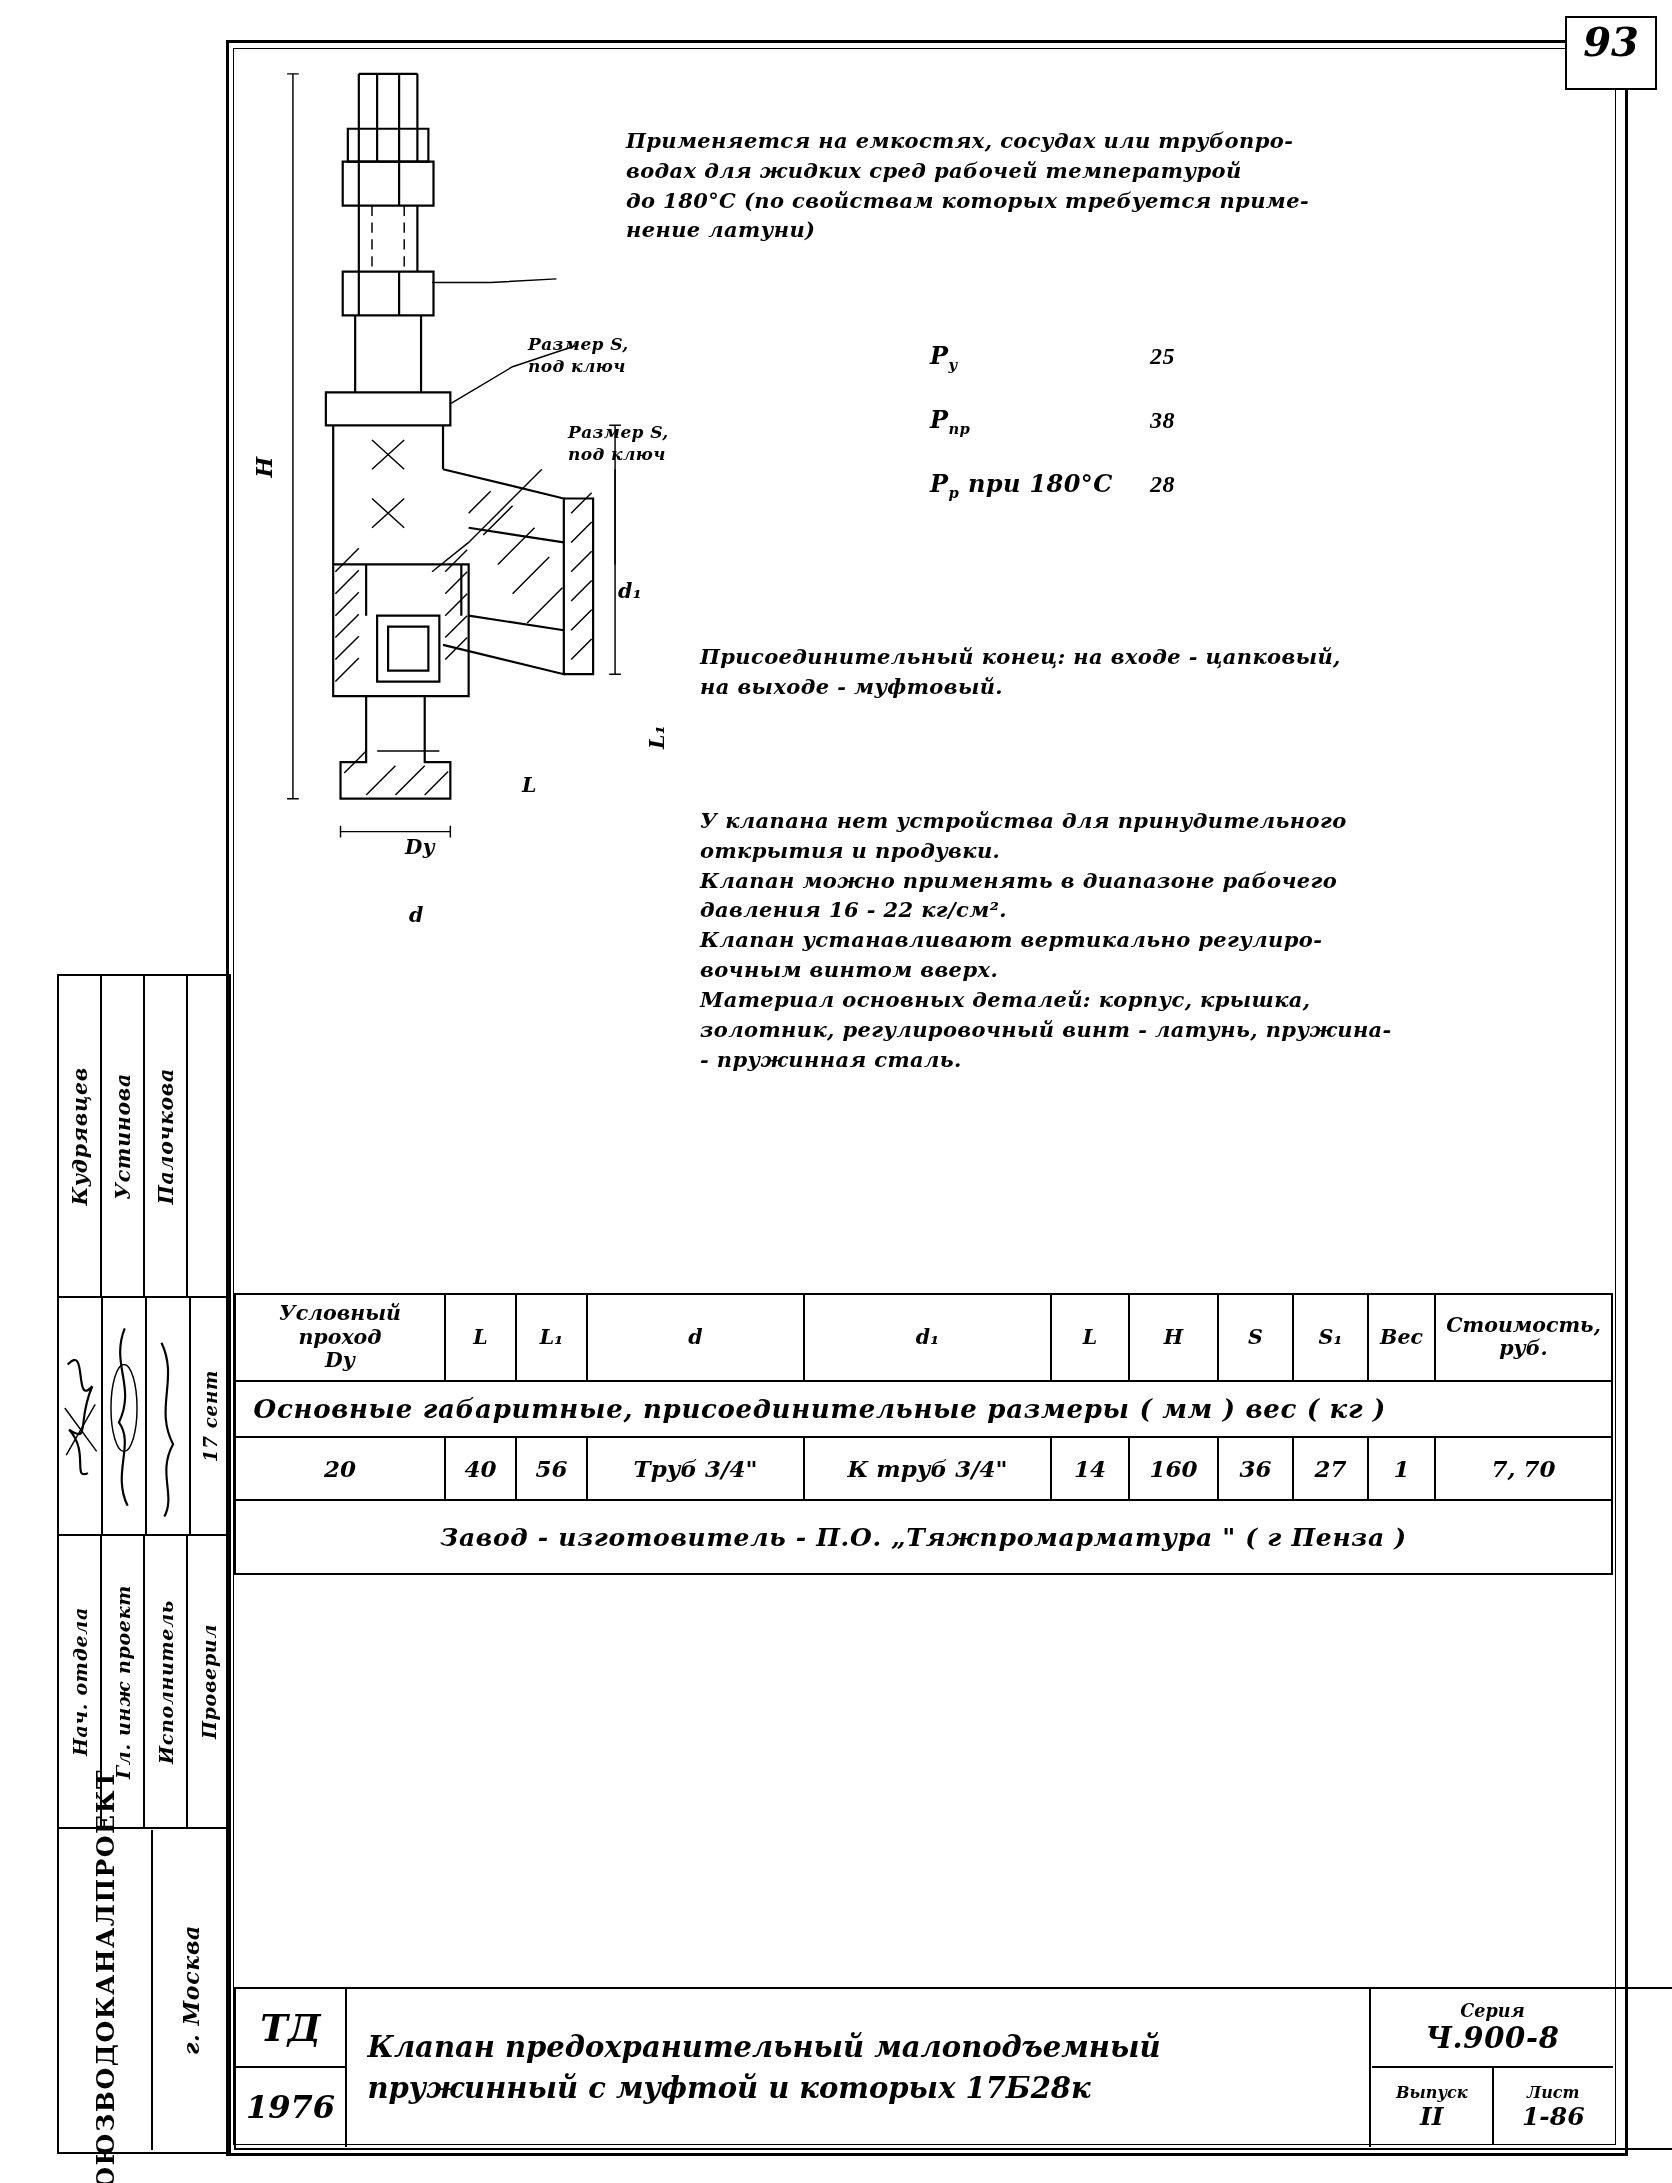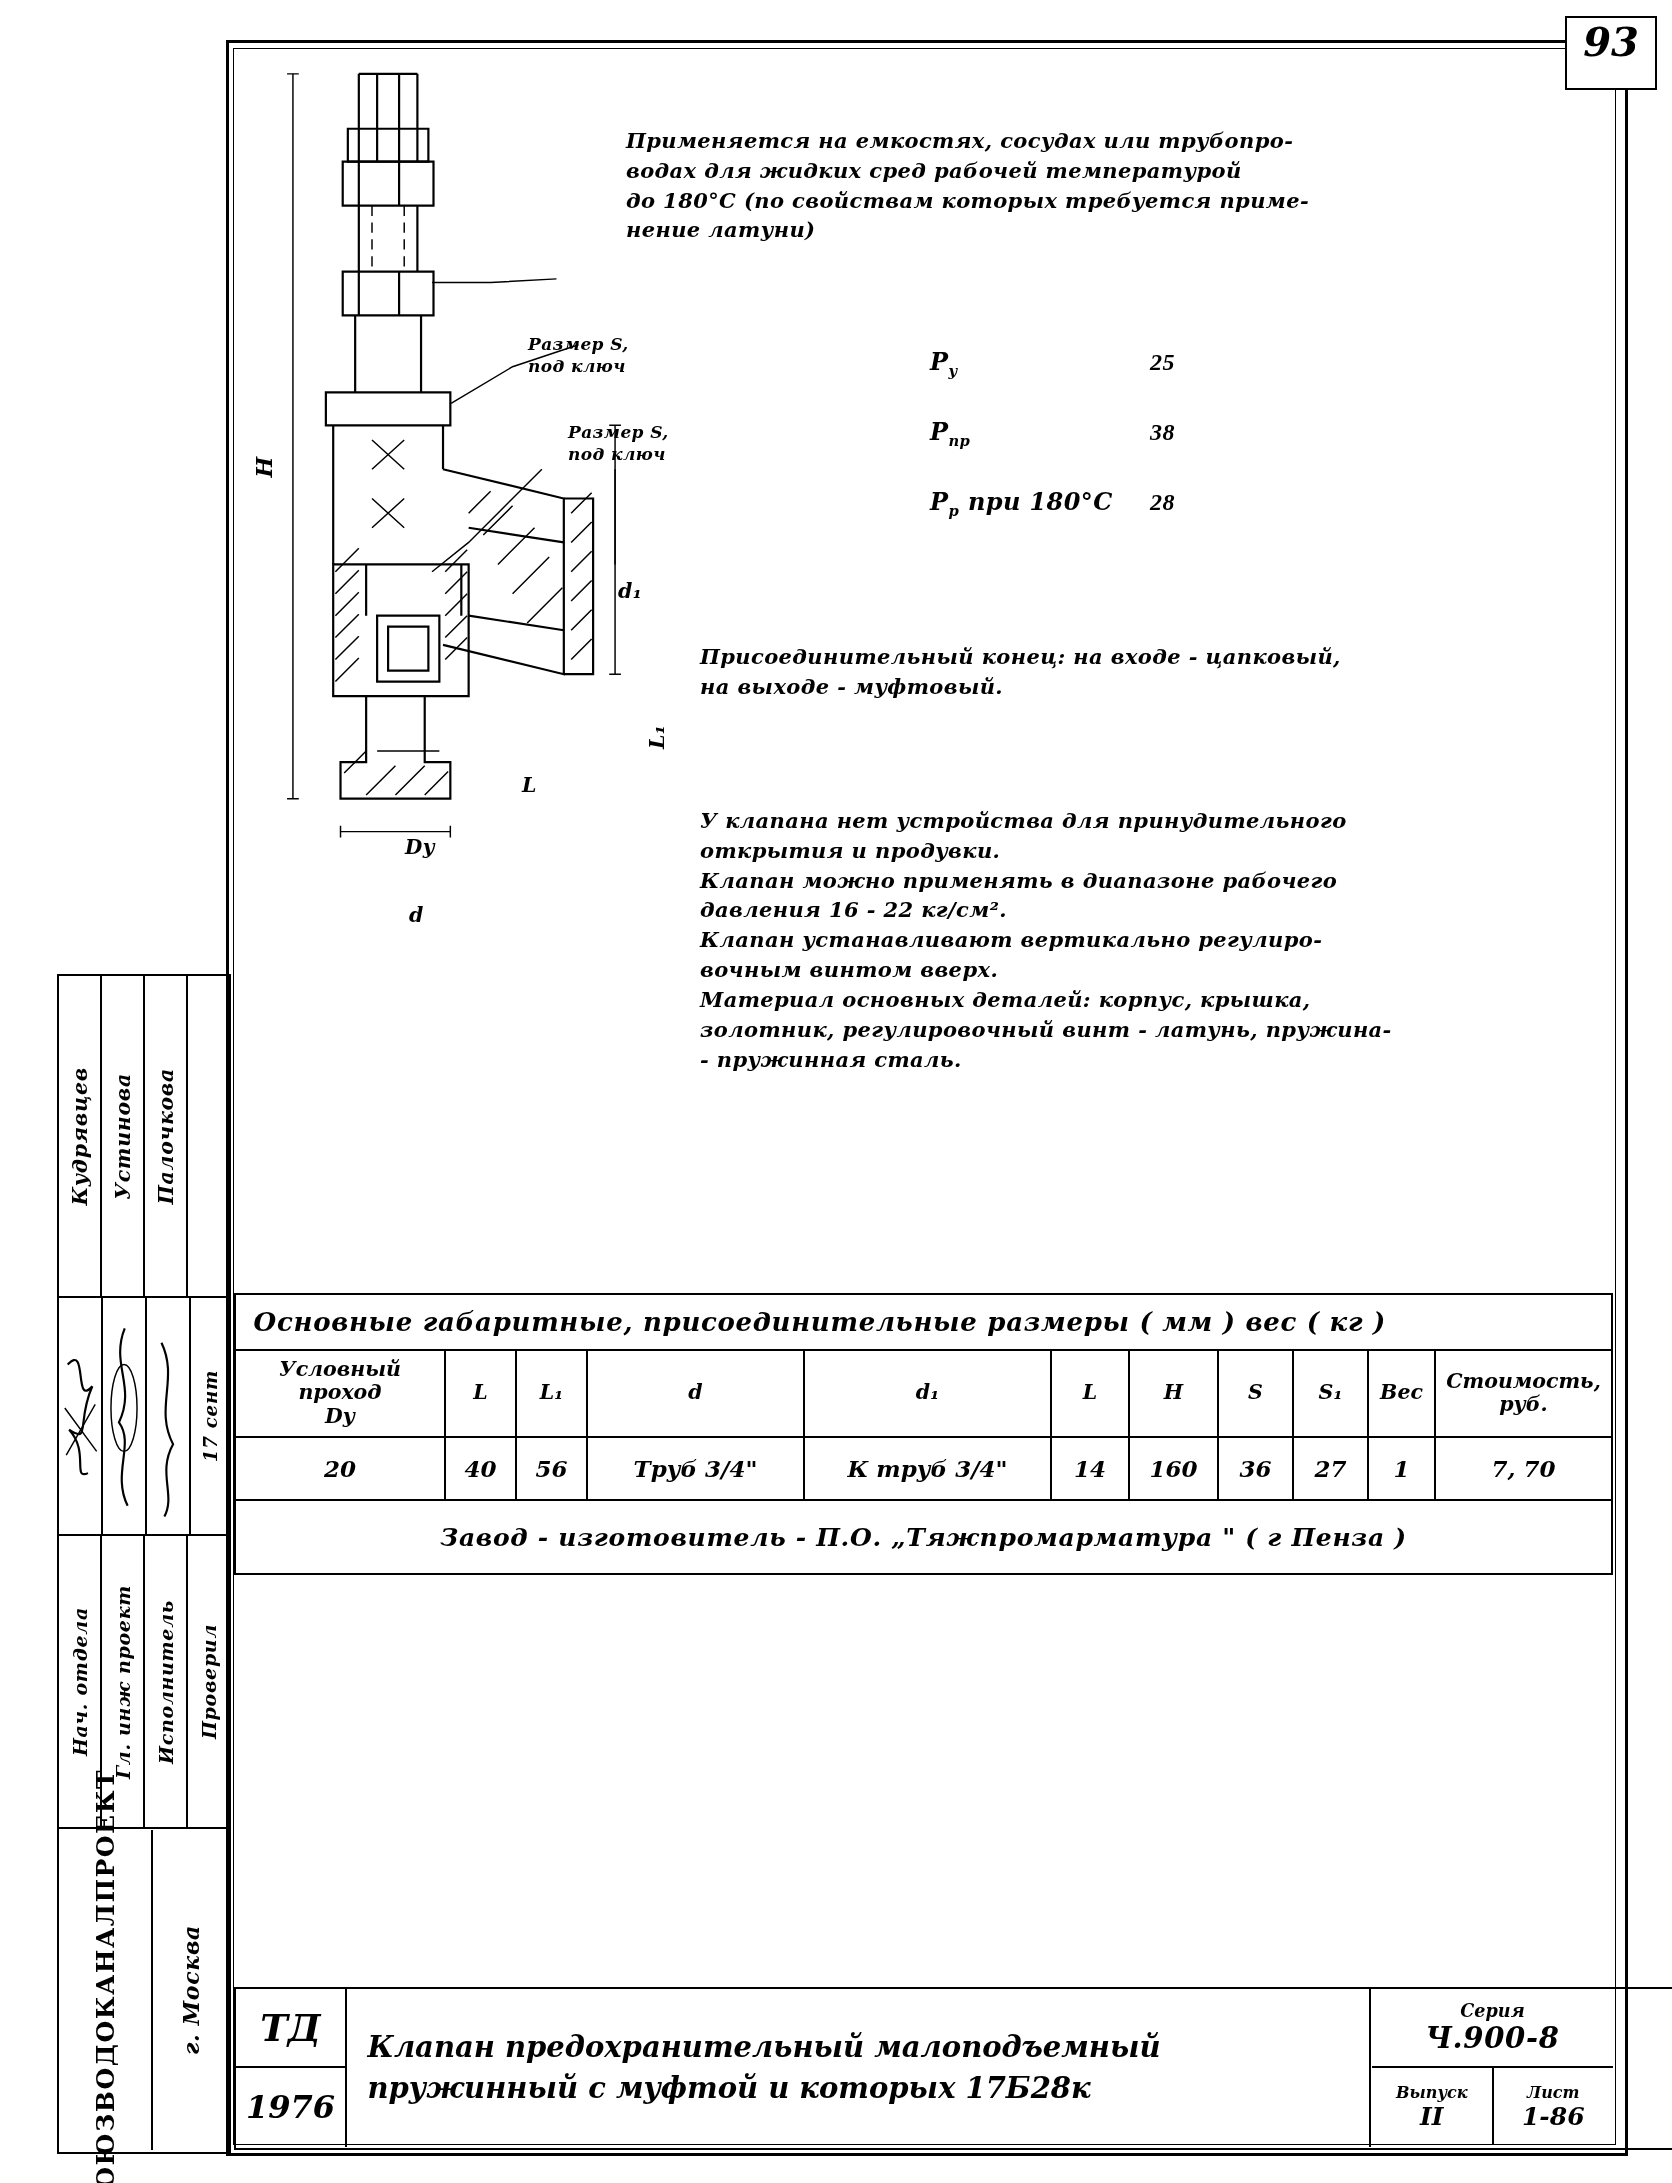--- a/index.html
+++ b/index.html
@@ -89,21 +89,21 @@
     left: 930px;
     top: 341px;
     width: 381px;
     font-size: 24px;
   }
   .params .row {
     display: flex;
     align-items: baseline;
     margin-bottom: 32px;
   }
-  .params .sym { width: 220px; margin-top: 6px; }
+  .params .sym { width: 220px; }
   .params .sym sub { font-size: 14.7px; }
   .params .val { font-weight: bold; font-family: Liberation Serif, serif; }
 
   
   .dimtable {
     position: absolute;
     left: 234px;
     top: 1293px;
     width: 1379px;
     border-collapse: collapse;
@@ -432,37 +432,37 @@
       <div class="sym">
         <span>P</span><sub>р</sub><span> при 180°C</span>
       </div>
       <div class="val">28</div>
     </div>
   </div>
 
   <table class="dimtable">
     <tbody>
         <tr>
-      <td class="title-cell" colspan="11">Основные  габаритные, присоединительные размеры ( мм )  вес ( кг )</td>
-    </tr>
-    <tr>
       <td class="head-cell" style="width:205px;white-space:pre-line;">Условный
 проход
 Dу</td>
       <td class="head-cell" style="width:66px;">L</td>
       <td class="head-cell" style="width:66px;">L₁</td>
       <td class="head-cell" style="width:212px;">d</td>
       <td class="head-cell" style="width:242px;">d₁</td>
       <td class="head-cell" style="width:73px;">L</td>
       <td class="head-cell" style="width:84px;">H</td>
       <td class="head-cell" style="width:70px;">S</td>
       <td class="head-cell" style="width:70px;">S₁</td>
       <td class="head-cell" style="width:62px;">Вес</td>
       <td class="head-cell" style="white-space:pre-line;">Стоимость,
 руб.</td>
+    </tr>
+    <tr>
+      <td class="title-cell" colspan="11">Основные  габаритные, присоединительные размеры ( мм )  вес ( кг )</td>
     </tr>
     <tr>
       <td class="data-cell">20</td>
       <td class="data-cell">40</td>
       <td class="data-cell">56</td>
       <td class="data-cell">Труб 3/4"</td>
       <td class="data-cell">К труб 3/4"</td>
       <td class="data-cell">14</td>
       <td class="data-cell">160</td>
       <td class="data-cell">36</td>

